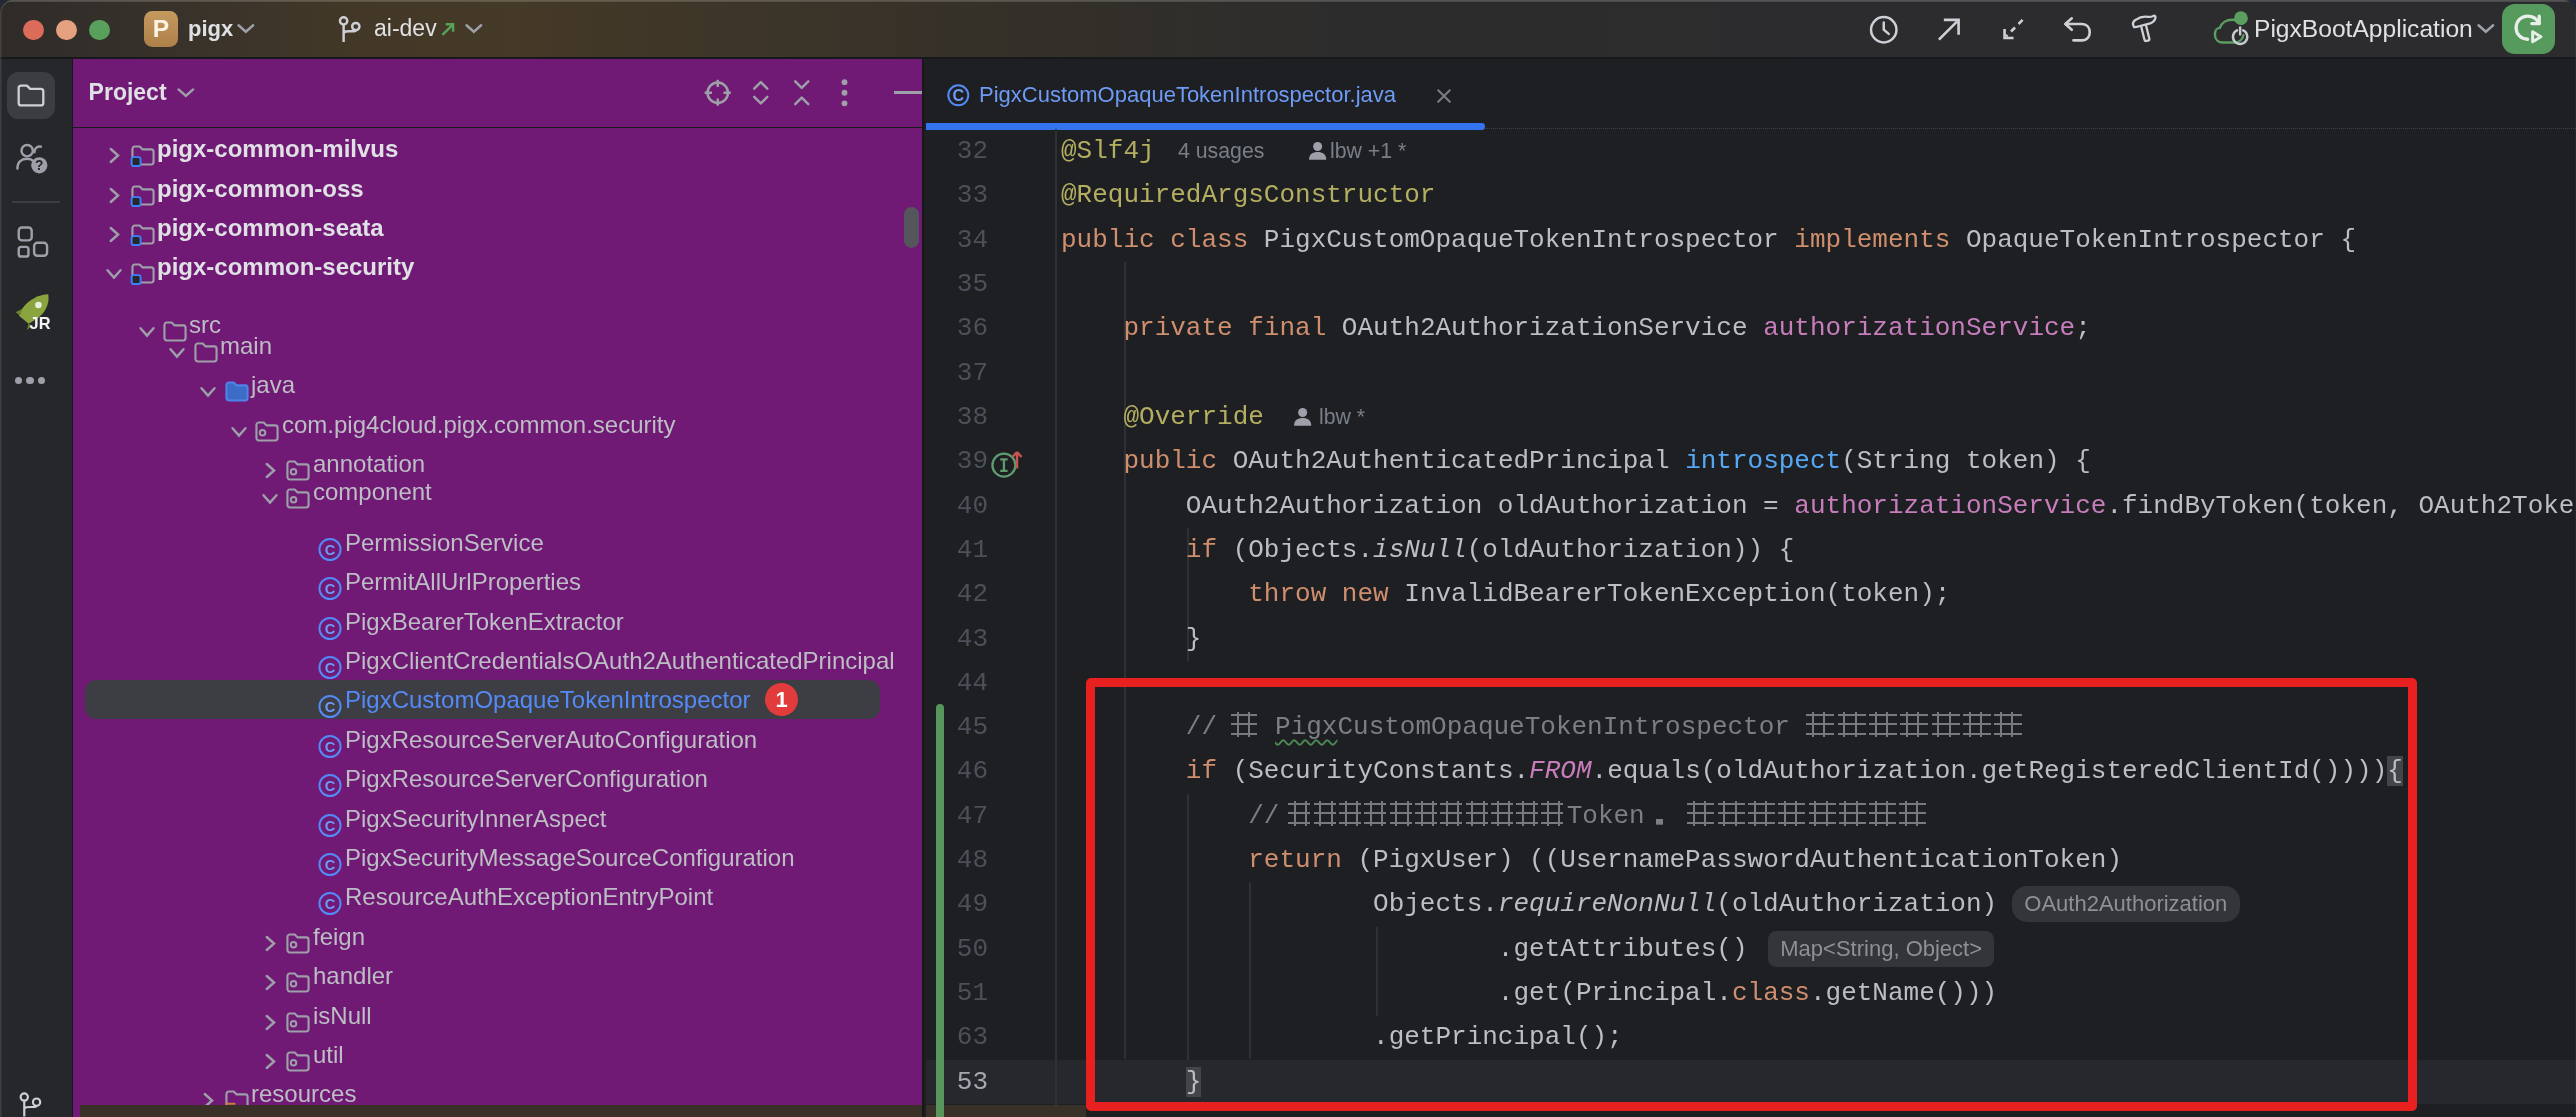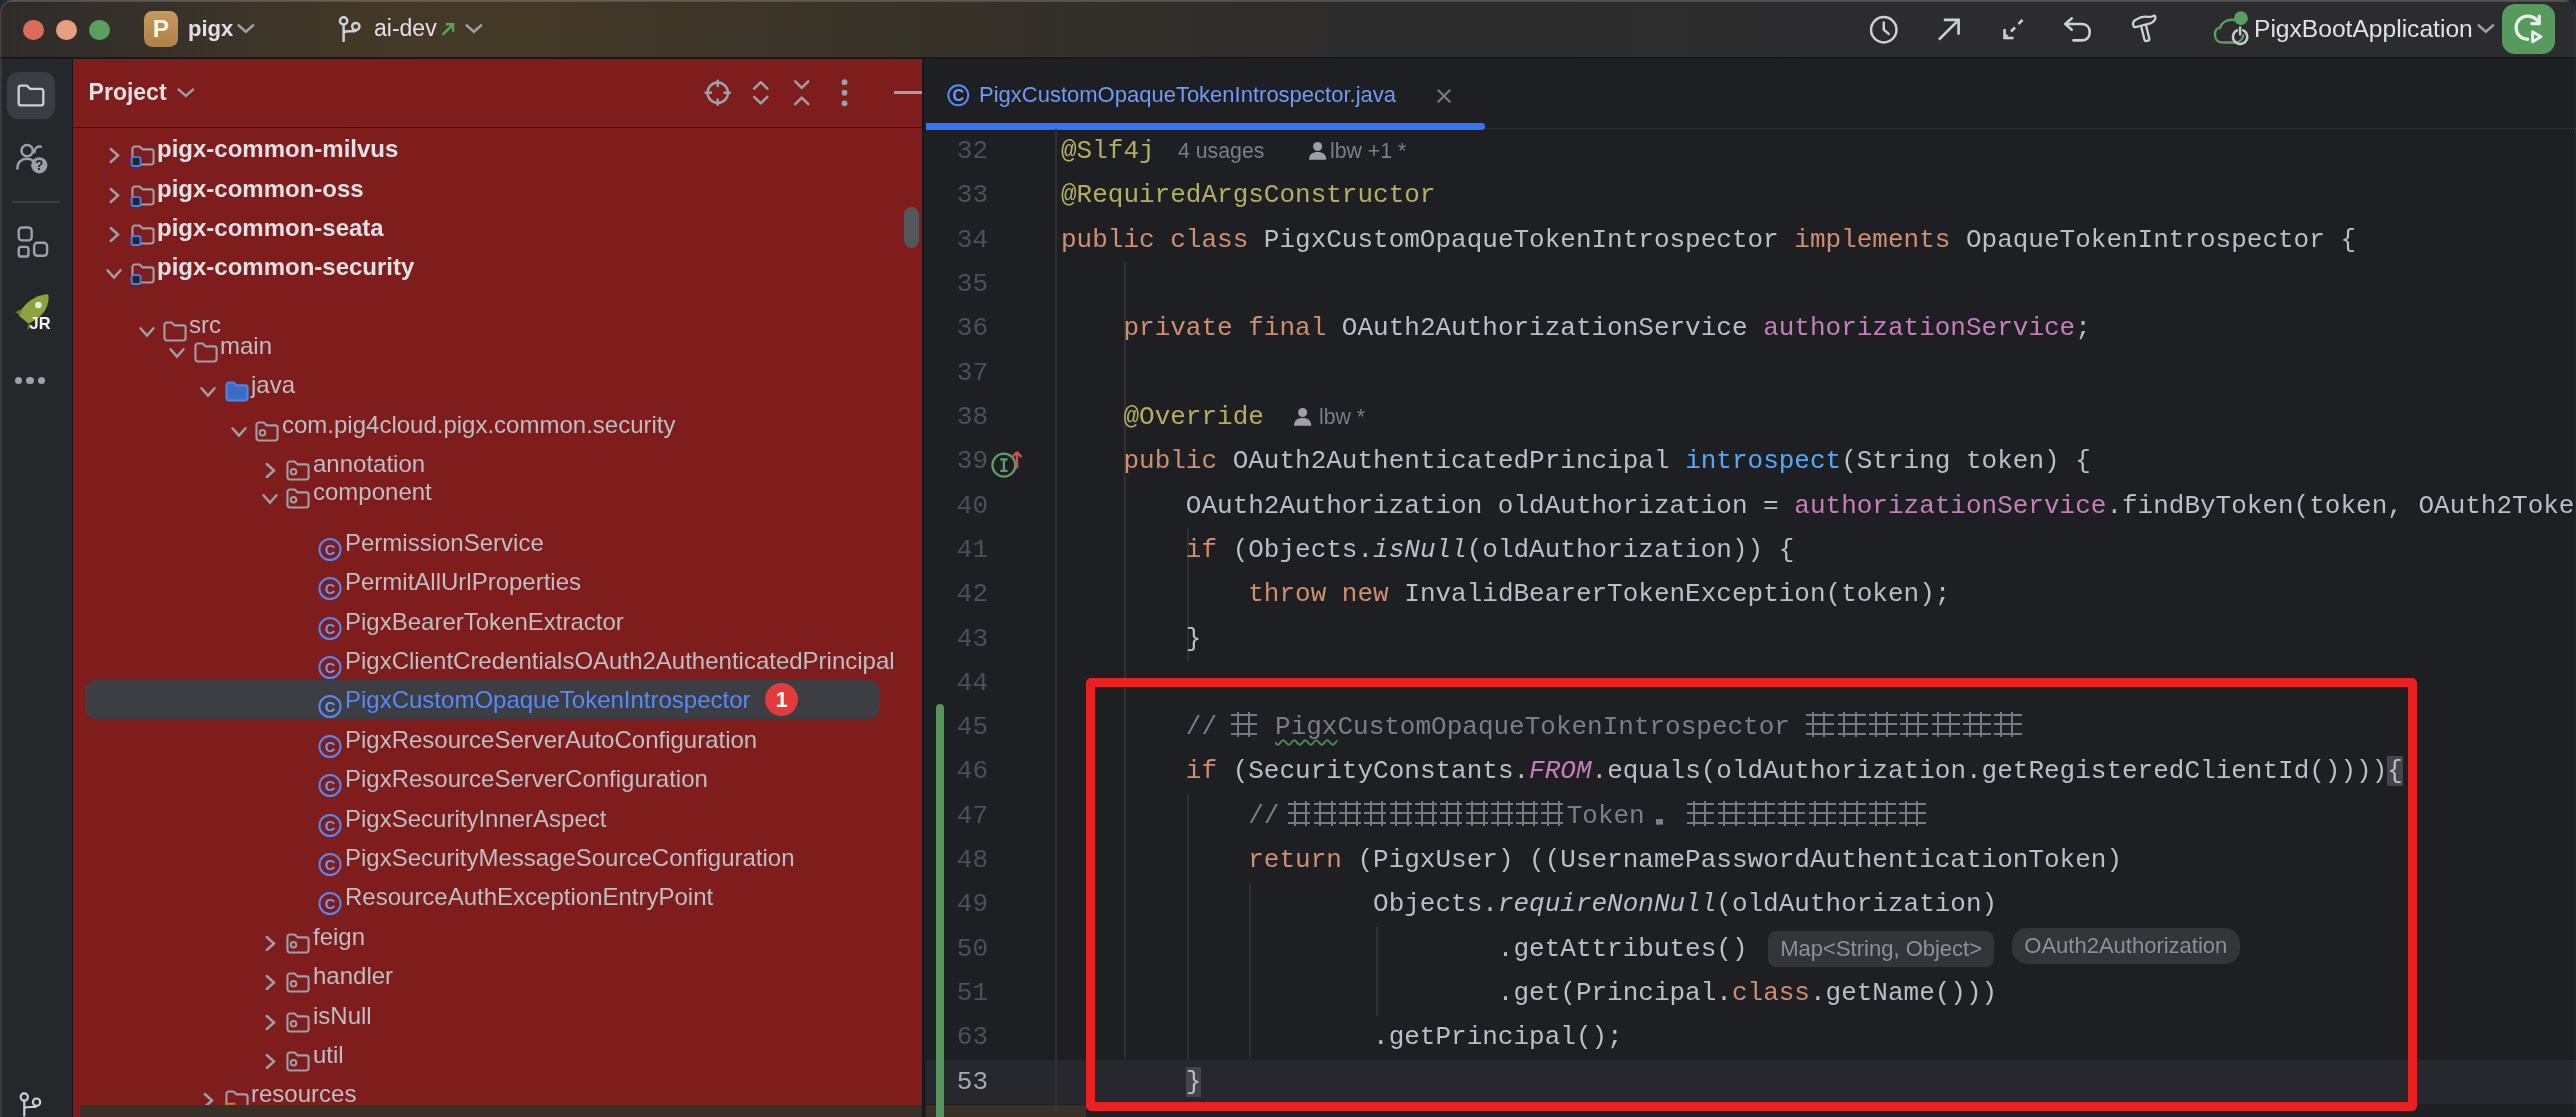--- a/index.html
+++ b/index.html
@@ -14,21 +14,21 @@
   #titlebar { position:absolute; left:0; top:0; width:2576px; height:57px;
     background:linear-gradient(90deg,#2E2B29 0%,#38322A 7%,#433827 14%,#453927 20%,#3d3528 28%,#343029 40%,#2d2c2c 52%,#2c2c2e 70%,#2c2c2e 100%);
     border-radius:13px 13px 0 0;
   }
   #titlebar::after{content:"";position:absolute;left:6.6px;right:6.6px;top:0;height:1.6px;background:rgba(255,255,255,0.10);border-radius:1.6px;}
   .tl { position:absolute; top:19.7px; width:20.5px; height:20.5px; border-radius:50%; }
   .ttext { position:absolute; color:#DFE1E5; font-size:24px; line-height:57px; top:0; }
   
   #leftbar { position:absolute; left:0; top:57px; width:73px; height:1060px; background:#26272A; border-right:1.6px solid #17181B; }
   
-  #tree { position:absolute; left:73px; top:57px; width:851px; height:1060px; background:#7f1d1d; border-right:2.5px solid #17181B; overflow:hidden; }
+  #tree { position:absolute; left:73px; top:57px; width:851px; height:1060px; background:#701a75; border-right:2.5px solid #17181B; overflow:hidden; }
   #treehead { position:absolute; left:0; top:0; width:100%; height:71px; border-bottom:1.6px solid #1A1B1E; }
   .trow { position:absolute; height:39px; width:100%; }
   .tlabel { position:absolute; color:#BCBEC4; font-size:24px; line-height:39px; white-space:pre; }
   .tbold { color:#DFE1E5; font-weight:bold; }
   .chev { position:absolute; width:26px; height:39px; }
   .ticon { position:absolute; width:26px; height:39px; }
   
   #editor { position:absolute; left:926px; top:57px; width:1650px; height:1060px; background:#1E1F22; overflow:hidden; }
   .cline { position:absolute; left:135px; font-family:"Liberation Mono",monospace; font-size:26px; line-height:44px; height:44px; white-space:pre; color:#BCBEC4; }
   .lnum  { position:absolute; width:62px; text-align:right; font-family:"Liberation Mono",monospace; font-size:26px; line-height:44px; color:#4B5059; }
@@ -479,20 +479,20 @@
     <div class="cline com" style="top:648px;">        //<span style="display:inline-block;width:14px;"></span><span class="cjk" style="width:26px;"></span><span style="display:inline-block;width:18px;"></span><span style="text-decoration:underline wavy #4C8A55 2.1px;text-underline-offset:4.9px;">Pigx</span>CustomOpaqueTokenIntrospector<span style="display:inline-block;width:16.4px;"></span><span class="cjk" style="width:28px;margin-right:3.3px;"></span><span class="cjk" style="width:28px;margin-right:3.3px;"></span><span class="cjk" style="width:28px;margin-right:3.3px;"></span><span class="cjk" style="width:28px;margin-right:3.3px;"></span><span class="cjk" style="width:28px;margin-right:3.3px;"></span><span class="cjk" style="width:28px;margin-right:3.3px;"></span><span class="cjk" style="width:28px;"></span></div>
     <div class="cline" style="top:692px;">        <span class="kw">if</span> (SecurityConstants.<span class="sfld">FROM</span>.equals(oldAuthorization.getRegisteredClientId())))<span style="background:#43454A;">{</span></div>
     <div class="cline com" style="top:737px;">            //<span style="display:inline-block;width:9px;"></span><span class="cjk" style="width:22px;margin-right:3.3px;"></span><span class="cjk" style="width:22px;margin-right:3.3px;"></span><span class="cjk" style="width:22px;margin-right:3.3px;"></span><span class="cjk" style="width:22px;margin-right:3.3px;"></span><span class="cjk" style="width:22px;margin-right:3.3px;"></span><span class="cjk" style="width:22px;margin-right:3.3px;"></span><span class="cjk" style="width:22px;margin-right:3.3px;"></span><span class="cjk" style="width:22px;margin-right:3.3px;"></span><span class="cjk" style="width:22px;margin-right:3.3px;"></span><span class="cjk" style="width:22px;margin-right:3.3px;"></span><span class="cjk" style="width:22px;margin-right:3.3px;"></span>Token<span class="cjk" style="width:11.5px;margin-left:9.8px;margin-right:21.3px;background:linear-gradient(#7A7E85,#7A7E85) 1.6px 18px/7.4px 5.7px no-repeat;"></span><span class="cjk" style="width:27px;margin-right:3.3px;"></span><span class="cjk" style="width:27px;margin-right:3.3px;"></span><span class="cjk" style="width:27px;margin-right:3.3px;"></span><span class="cjk" style="width:27px;margin-right:3.3px;"></span><span class="cjk" style="width:27px;margin-right:3.3px;"></span><span class="cjk" style="width:27px;margin-right:3.3px;"></span><span class="cjk" style="width:27px;margin-right:3.3px;"></span><span class="cjk" style="width:27px;"></span></div>
     <div class="cline" style="top:781px;">            <span class="kw">return</span> (PigxUser) ((UsernamePasswordAuthenticationToken)</div>
     <div class="cline" style="top:825px;">                    Objects.<span class="ital">requireNonNull</span>(oldAuthorization)</div>
     <div class="cline" style="top:870px;">                            .getAttributes()</div>
     <div class="cline" style="top:914px;">                            .get(Principal.<span class="kw">class</span>.getName()))</div>
     <div class="cline" style="top:958px;">                    .getPrincipal();</div>
     <div class="cline" style="top:1003px;">        <span style="background:#43454A;">}</span></div>
 
-    <div class="chip" style="left:1086px;top:871px;border-radius:15px;">OAuth2Authorization</div>
+    <div class="chip" style="left:1086px;top:829px;border-radius:15px;">OAuth2Authorization</div>
     <div class="chip" style="left:842px;top:874px;">Map&lt;String, Object&gt;</div>
 
     <div class="abs" style="left:160px;top:621px;width:1331px;height:433px;border:9px solid #E82020;border-radius:4.9px;"></div>
     <div class="abs" style="left:0px;top:1048px;width:160px;height:11.5px;background:#393127;"></div>
   </div>
 </div>
 
 
 </body></html>

